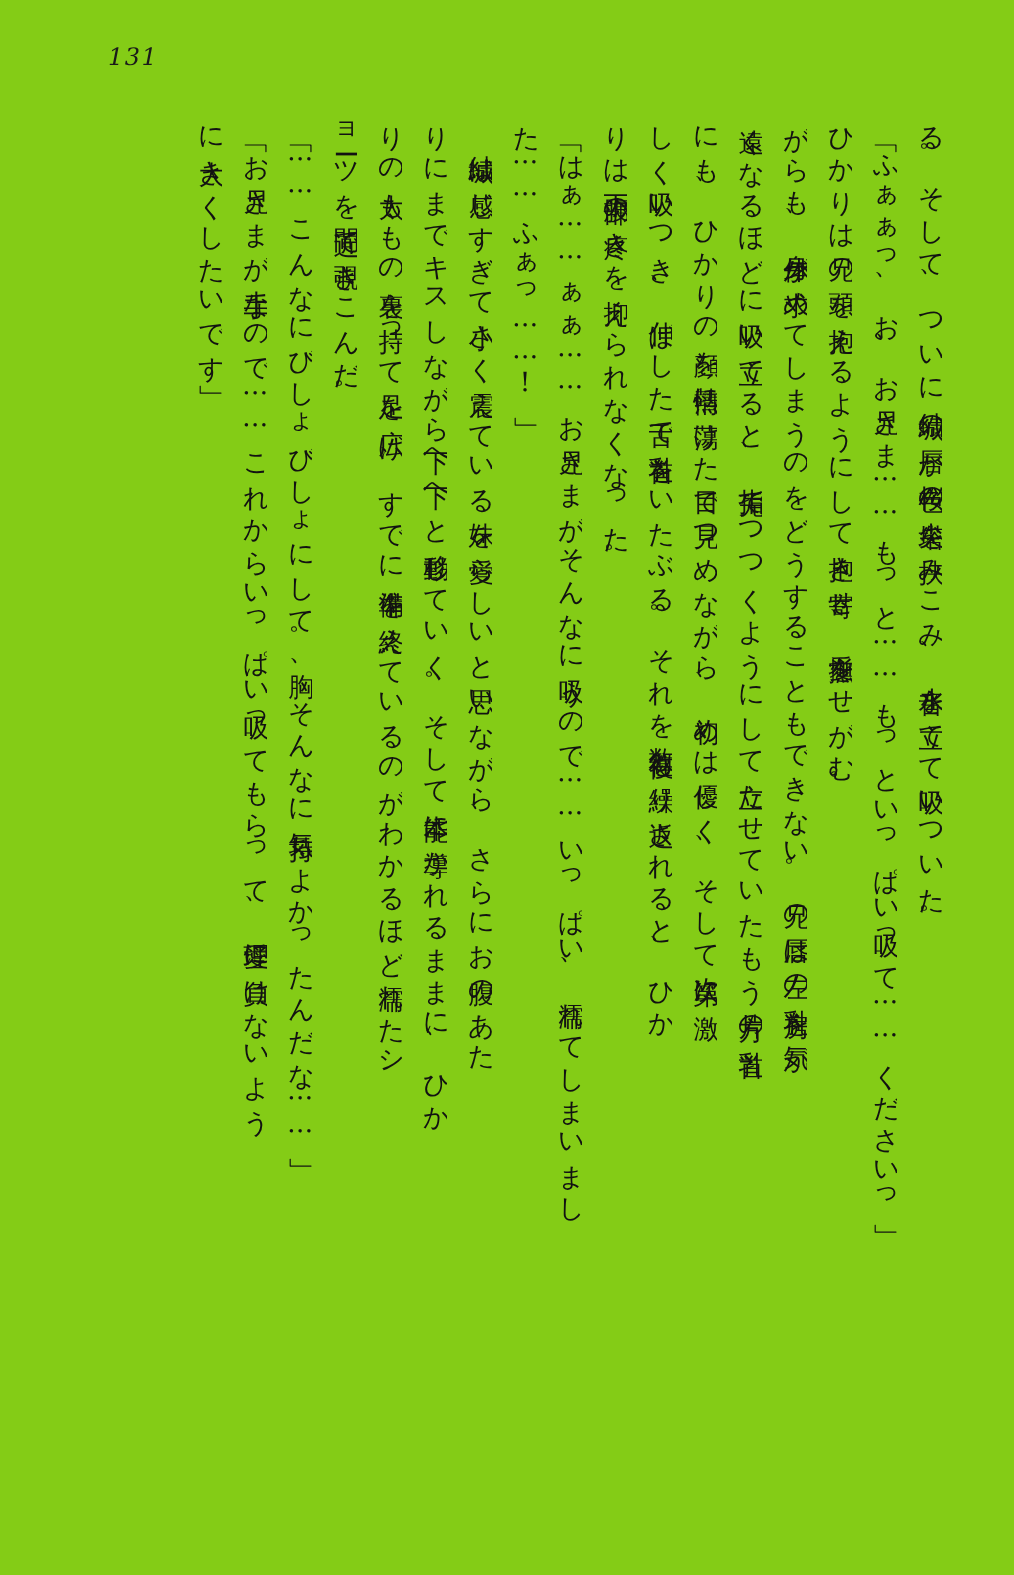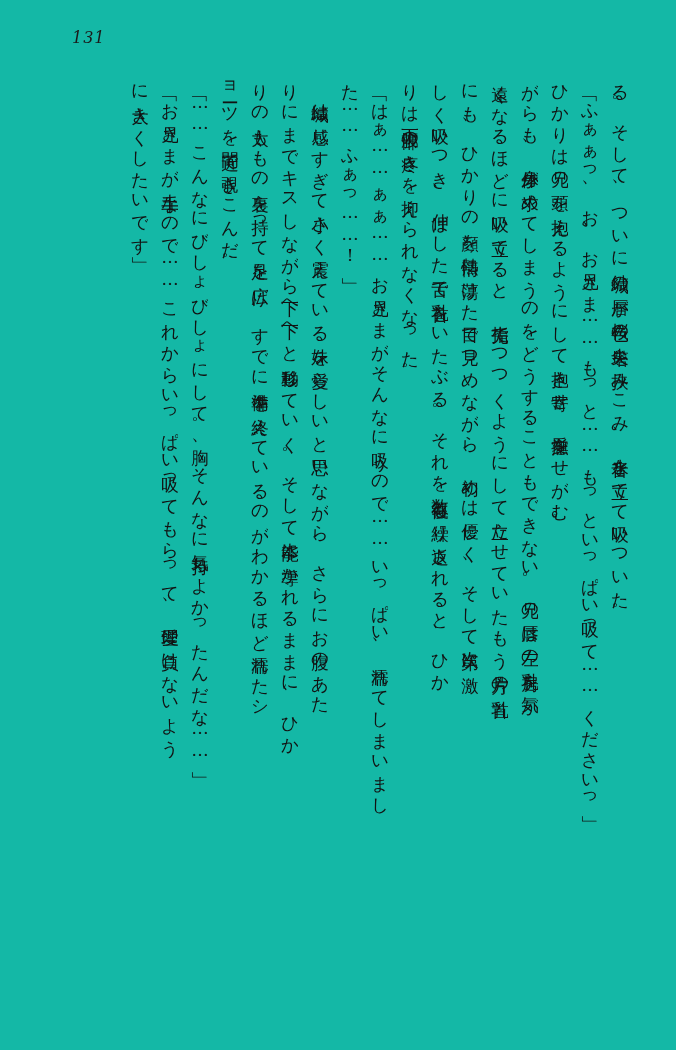--- a/index.html
+++ b/index.html
@@ -11,21 +11,21 @@
     width: 676px;
     height: 1050px;
     overflow: hidden;
     font-family: "DejaVu Serif", "Liberation Serif", serif;
     color: #111111;
   }
   #page {
     position: relative;
     width: 676px;
     height: 1050px;
-    background: #14b8a6;
+    background: #84cc16;
     box-sizing: border-box;
   }
   
   #page-number {
     position: absolute;
     top: 28px;
     left: 72px;
     font-size: 16px;
     font-style: italic;
     font-family: "DejaVu Serif", "Liberation Serif", serif;

